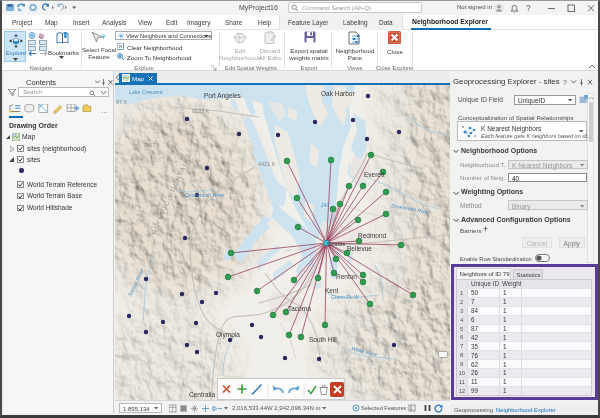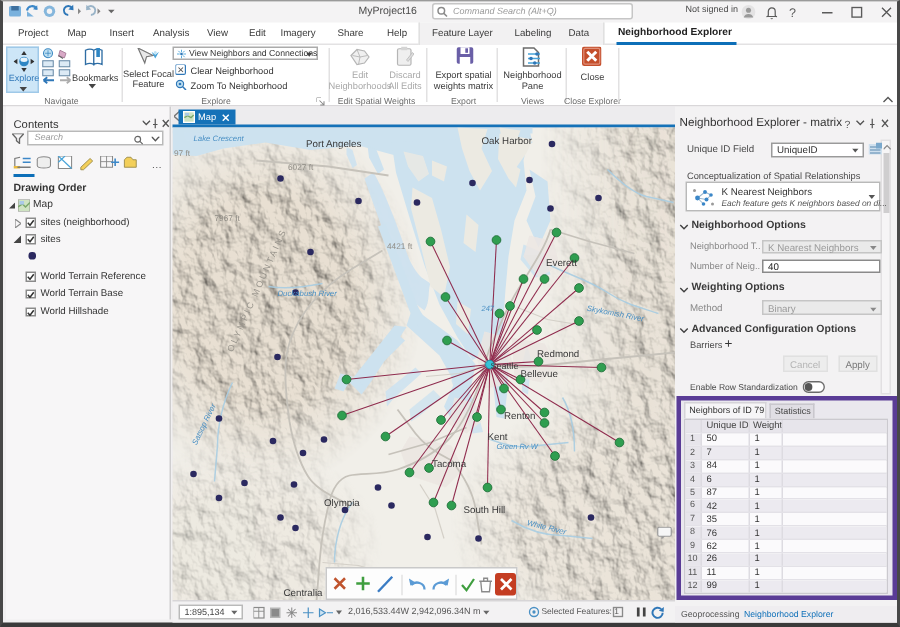--- a/index.html
+++ b/index.html
@@ -205,21 +205,21 @@
   <path d="M3.5 3.5l6 6M9.5 3.5l-6 6" stroke="#fff" stroke-width="2"></path>
  </svg>
  <div class="rbtxt" style="left:378px;top:18px;width:30px;">Close</div>
  <div class="grplabel" style="left:372px;width:42px;">Close Explorer</div>
  <div class="grpsep" style="left:410px"></div>
  <svg class="abs" style="left:586px;top:34px" width="8" height="5" viewBox="0 0 8 5">
         <path d="M1 4l3-3 3 3" stroke="#555" stroke-width=".9" fill="none"></path>
       </svg>
 </div>
 <div id="contents">
- <span class="abs" style="left:5px;top:7px;font-size:7.5px;color:#333;">Contents</span>
+ <span class="abs" style="left:22px;top:7px;font-size:7.5px;color:#333;">Contents</span>
  <svg class="abs" style="left:91px;top:8px" width="18" height="7" viewBox="0 0 18 7">
         <path d="M0 1.5l2.5 2.5L5 1.5" stroke="#555" stroke-width=".9" fill="none"></path>
         <path d="M8.5 0v4M7 4h3M8.5 4v2.5" stroke="#555" stroke-width=".8" fill="none"></path>
         <path d="M13.5 1l4 4.5M17.5 1l-4 4.5" stroke="#555" stroke-width=".9"></path>
       </svg>
  <svg class="abs" style="left:4px;top:18px" width="8" height="7" viewBox="0 0 8 7">
         <path d="M0 0h8L5 3.4v3.2L3 4.8V3.4z" fill="none" stroke="#666" stroke-width=".9"></path>
       </svg>
  <div class="abs" style="left:14px;top:16px;width:91px;height:10px;background:#fff;border:1px solid #b9b9b9;">
   <span class="abs" style="left:4px;top:1px;font-size:6px;font-style:italic;color:#999;">Search</span>
@@ -631,21 +631,21 @@
   <svg class="abs" style="left:309px;top:3px" width="7" height="8">
           <path d="M1.5 1v6M5.5 1v6" stroke="#444" stroke-width="1.8"></path>
         </svg>
   <svg class="abs" style="left:319px;top:2.5px" width="9" height="9" viewBox="0 0 9 9">
           <path d="M7.8 4.5a3.4 3.4 0 1 1-1-2.4" fill="none" stroke="#2f77b8" stroke-width="1.3"></path>
           <path d="M8.6 0.6l-.2 3.4-3.2-.8z" fill="#2f77b8"></path>
         </svg>
  </div>
 </div>
 <div id="rightcol">
- <span class="abs" style="left:3px;top:6px;font-size:7.8px;color:#333;">Neighborhood Explorer - matrix</span>
+ <span class="abs" style="left:3px;top:6px;font-size:7.8px;color:#333;">Geoprocessing Explorer - sites</span>
  <svg class="abs" style="left:113px;top:8px" width="30" height="7" viewBox="0 0 30 7">
         <text x="0" y="6" font-size="7" fill="#555" font-family="Liberation Sans">?</text>
         <path d="M8 1.5l2.5 2.5L13 1.5" stroke="#555" stroke-width=".9" fill="none"></path>
         <path d="M18.5 0v4M17 4h3M18.5 4v2.5" stroke="#555" stroke-width=".8" fill="none"></path>
         <path d="M25 .8l4 4.8M29 .8l-4 4.8" stroke="#555" stroke-width=".9"></path>
       </svg>
  <div class="abs" style="left:136.5px;top:22px;width:7px;height:170px;background:#f6f5f6;border:1px solid #e2e0e2;">
   <svg class="abs" style="left:1px;top:2px" width="5" height="4">
           <path d="M0 3.5L2.4 1l2.4 2.5" stroke="#888" stroke-width=".8" fill="none"></path>
         </svg>

